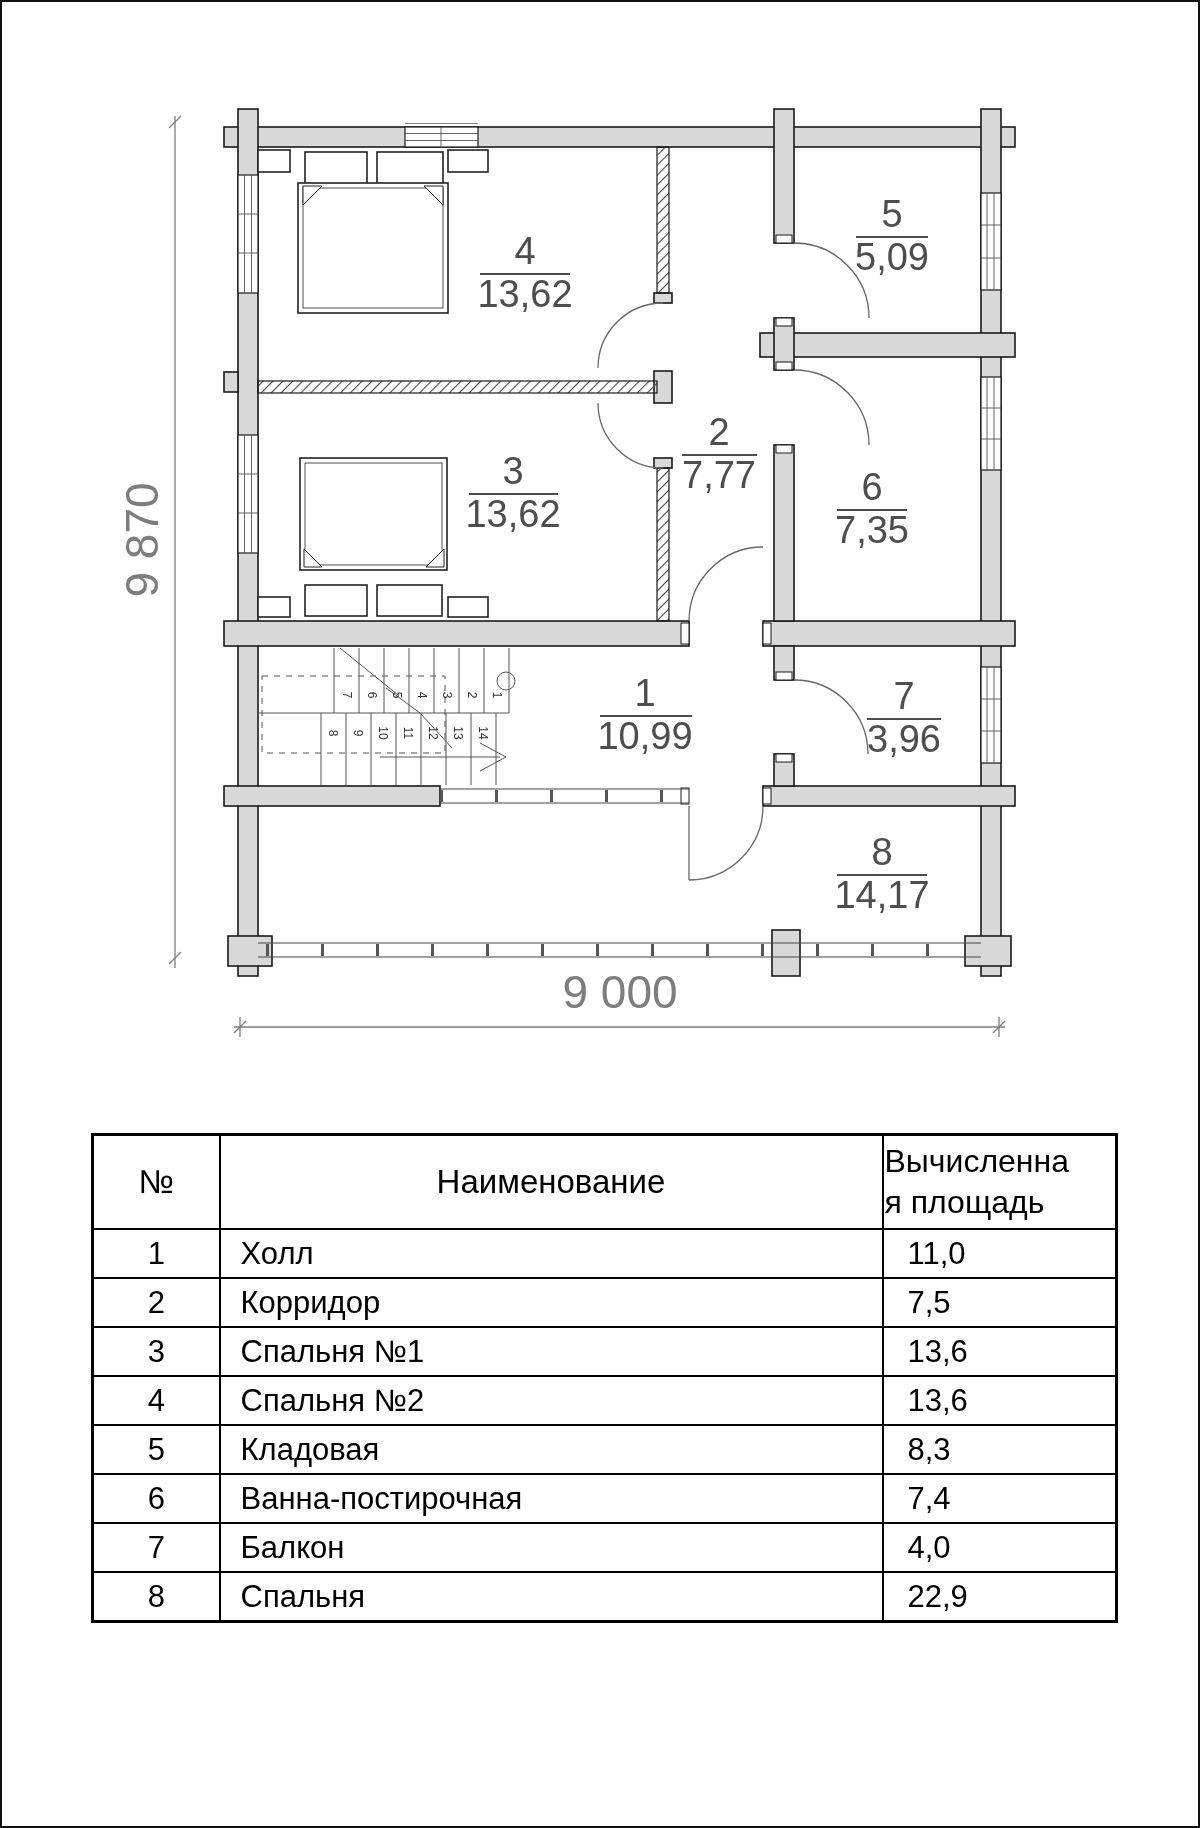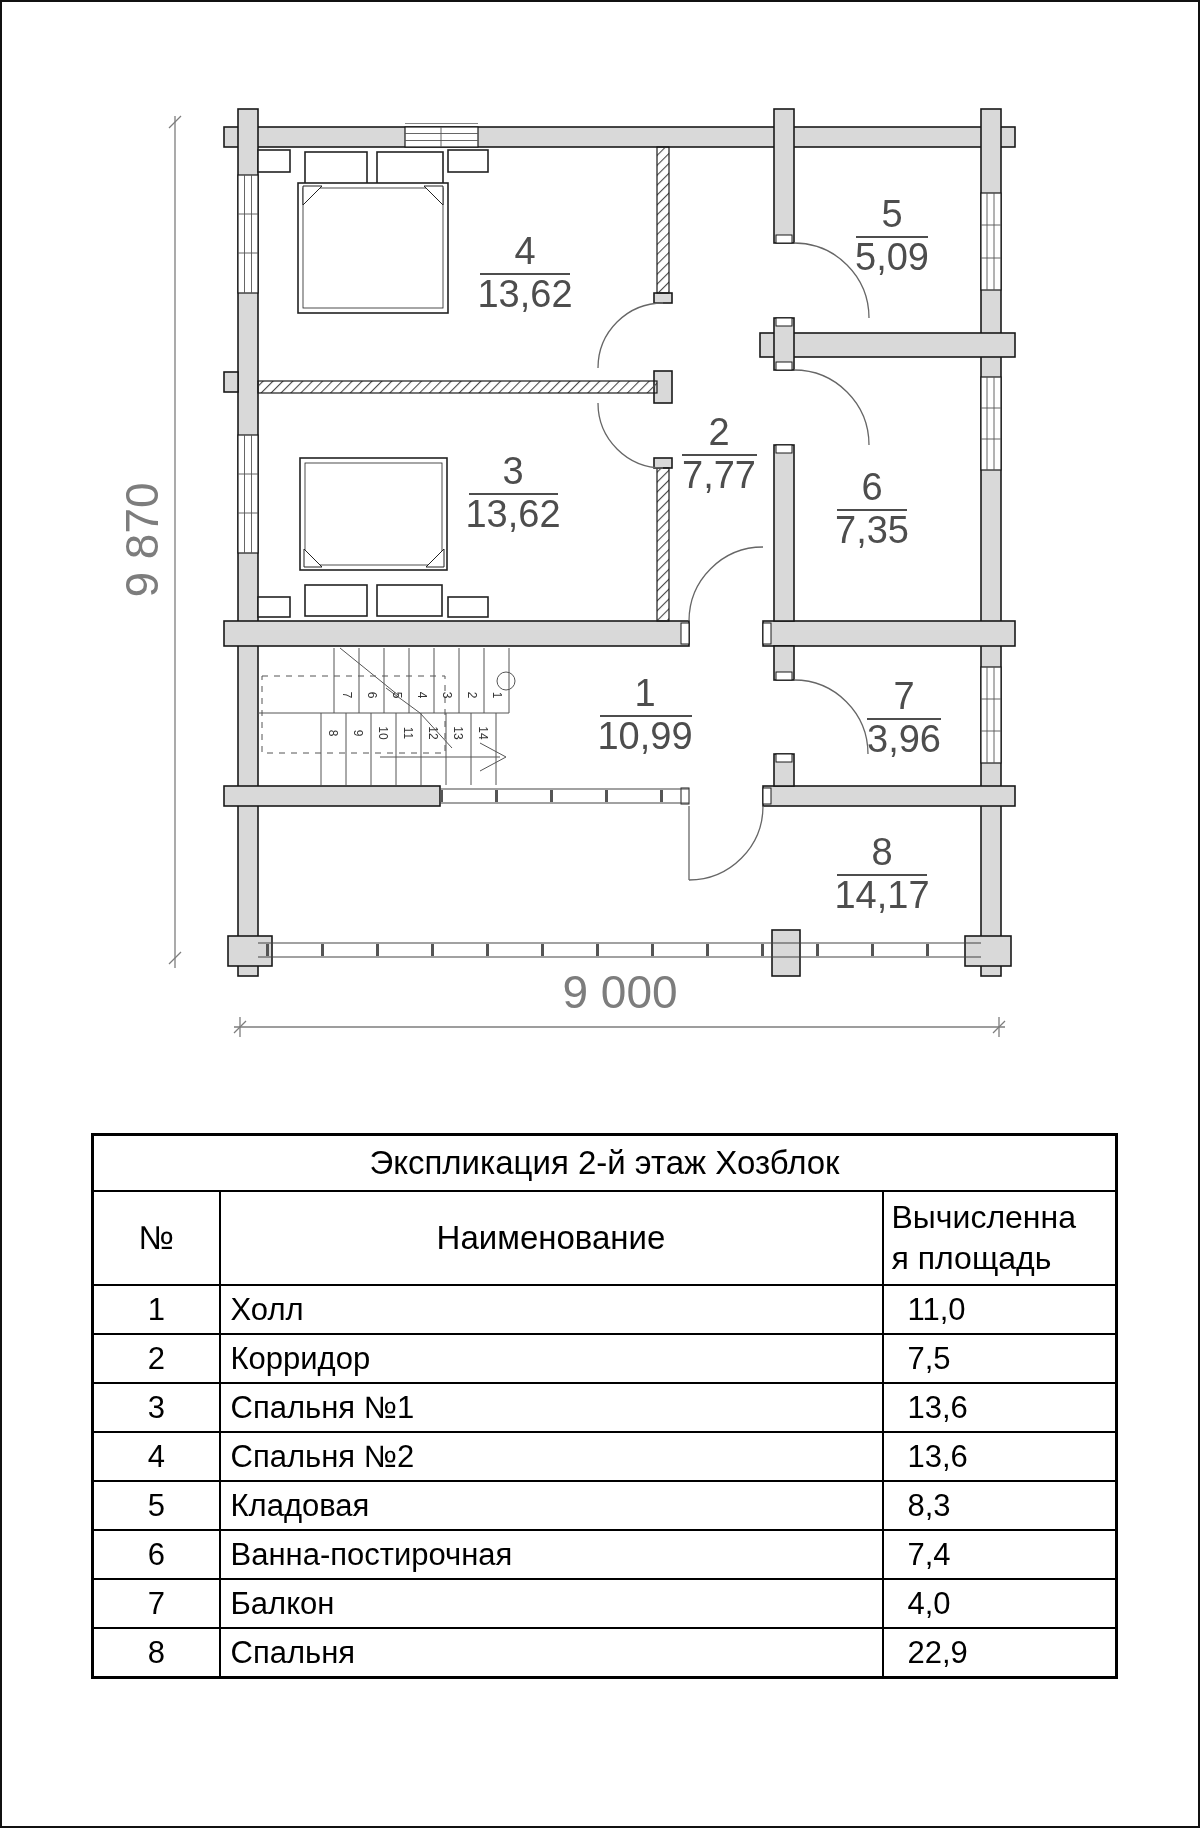--- a/index.html
+++ b/index.html
@@ -6,25 +6,25 @@
   body{font-family:"Liberation Sans", sans-serif;}
   .page{position:relative;width:1200px;height:1828px;background:#fff;overflow:hidden;}
   .frame{position:absolute;inset:0;border:2px solid #111;pointer-events:none;}
   .plan{position:absolute;left:0;top:0;}
 
   .tbl{position:absolute;left:91px;top:1133px;width:1024px;color:#000;}
   .tbl table{width:100%;border-collapse:collapse;table-layout:fixed;border:3px solid #000;}
   .tbl td{border:2px solid #000;vertical-align:middle;overflow:hidden;}
   .tbl .title td{height:52px;text-align:center;font-size:33px;}
   .tbl .head td{height:90px;text-align:center;font-size:33px;}
-  .tbl .head .areahead{font-size:32px;line-height:1.28;text-align:left;padding-left:8px;}
+  .tbl .head .areahead{font-size:32px;line-height:1.28;text-align:left;padding-left:1px;}
   .tbl .head .areahead span{display:block;}
   .tbl .r td{height:45px;font-size:31px;}
   .tbl td.c-num{text-align:center;}
-  .tbl td.c-name{text-align:left;padding-left:10px;}
+  .tbl td.c-name{text-align:left;padding-left:20px;}
   .tbl td.c-area{text-align:left;padding-left:24px;}
   .tbl sup{font-size:62%;}
 </style>
 </head>
 <body>
 
 <div class="page">
   <div class="frame"></div>
 
   <svg class="plan" width="1200" height="1090" viewBox="0 0 1200 1090">
@@ -265,23 +265,20 @@
   </svg>
 
   <div class="tbl">
     <table>
       <colgroup>
           <col style="width:127px">
           <col style="width:663px">
           <col style="width:234px">
         </colgroup>
       <tbody>
-          <tr class="title">
-        <td colspan="3">Экспликация 2-й этаж Хозблок</td>
-      </tr>
       <tr class="head">
         <td>№</td>
         <td>Наименование</td>
         <td class="areahead">
           <span>Вычисленна</span>
           <span>я площадь</span>
         </td>
       </tr>
       <tr class="r">
         <td class="c-num">1</td>

